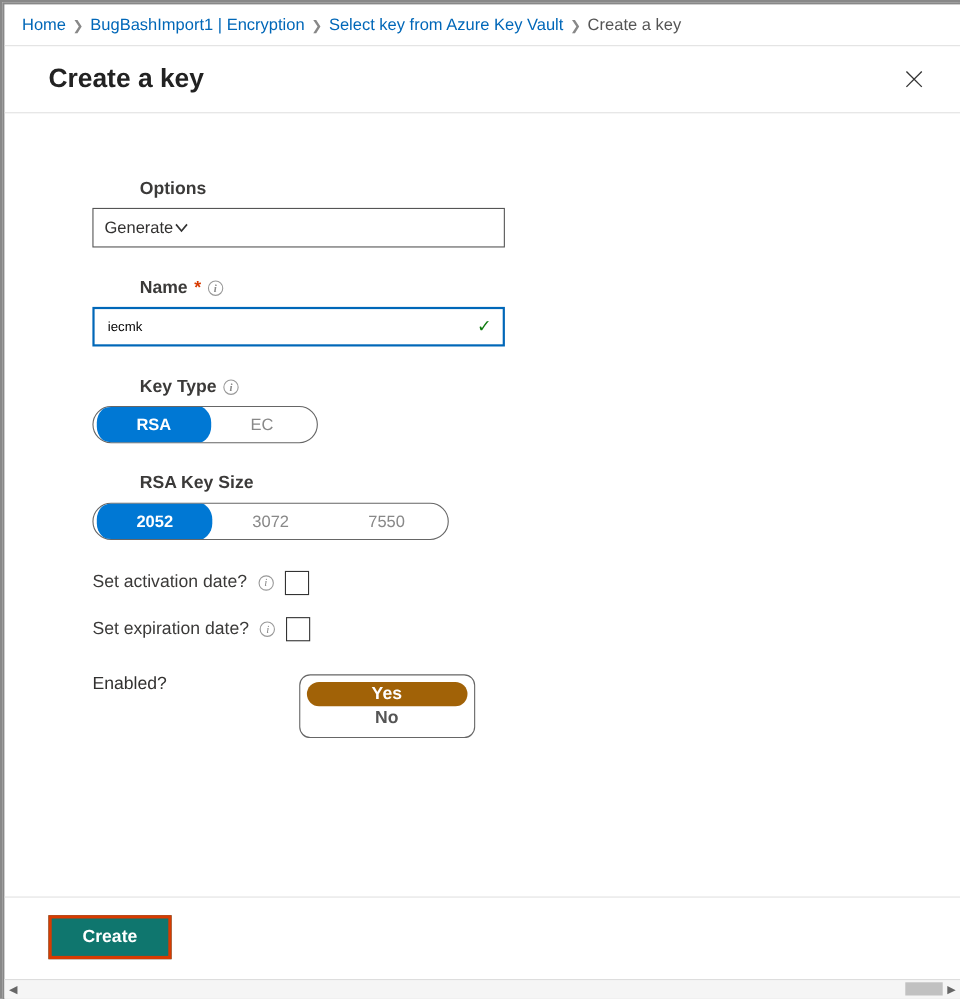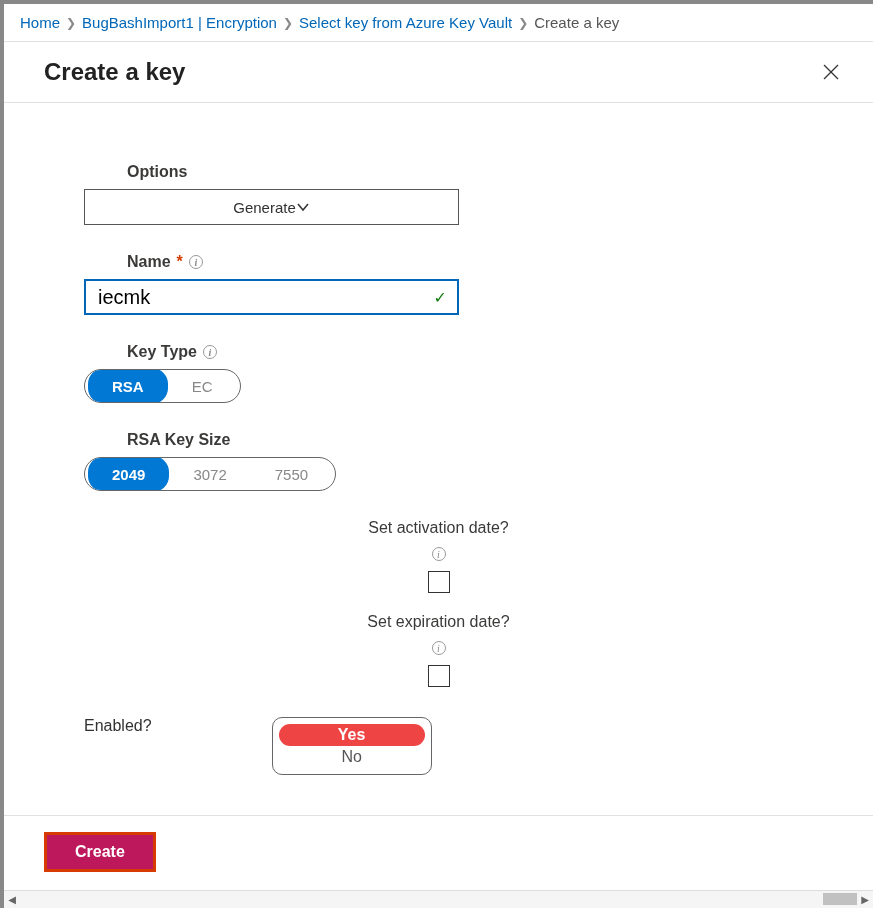--- a/index.html
+++ b/index.html
@@ -67,21 +67,21 @@
     color: #888;
     cursor: pointer;
     font-family: Georgia, serif;
   }
   .select-box {
     width: 375px;
     height: 36px;
     border: 1px solid #555;
     display: flex;
     align-items: center;
-    justify-content: center;
+    justify-content: flex-start;
     padding: 0 10px;
     font-size: 15px;
     cursor: pointer;
     background: #fff;
   }
   .chevron-down {
     width: 14px; height: 14px;
   }
   .input-box {
     width: 375px;
@@ -89,36 +89,36 @@
     border: 2px solid #0067b8;
     display: flex;
     align-items: center;
     justify-content: space-between;
     padding: 0 10px;
     font-size: 15px;
     background: #fff;
   }
   .input-box input {
     border: none; outline: none;
-    font-size: 20px;
+    font-size: 12px;
     flex: 1;
     font-family: inherit;
   }
   .check-green { color: #107c10; font-size: 16px; }
   .pill-group {
     display: inline-flex;
     border: 1px solid #666;
     border-radius: 20px;
     overflow: hidden;
     height: 34px;
     align-items: center;
     padding: 3px;
   }
   .pill-opt {
-    padding: 0 24px;
+    padding: 0 36px;
     height: 36px;
     display: flex; align-items: center; justify-content: center;
     font-size: 15px;
     color: #888;
     cursor: pointer;
     border-radius: 16px;
     text-align: center;
   }
   .pill-opt.selected {
     background: #0078d4;
@@ -126,21 +126,20 @@
     font-weight: 600;
   }
   .inline-row {
     display: flex;
     align-items: center;
     gap: 10px;
     font-size: 16px;
     font-weight: 400;
     color: #3b3a39;
     margin-bottom: 20px;
-    flex-direction: column;
   }
   .inline-row .label-text { font-weight: 400; font-size: 16px; }
   .checkbox {
     width: 22px; height: 22px;
     border: 1px solid #333;
     cursor: pointer;
     background: #fff;
   }
   .enabled-row {
     display: flex;
@@ -157,35 +156,36 @@
     align-items: center;
     width: 160px;
   }
   .enabled-opt {
     width: 100%;
     text-align: center;
     padding: 2px 0;
     border-radius: 16px;
     font-size: 16px;
     cursor: pointer;
+    font-weight: bold;
   }
   .enabled-opt.selected {
-    background: #ef4444;
+    background: #a16207;
     color: #fff;
     font-weight: 600;
   }
   .enabled-opt.unselected { color: #555; }
   .footer {
     position: absolute;
     bottom: 20px; left: 0; right: 0;
     border-top: 1px solid #e1e1e1;
     padding: 16px 40px;
   }
   .create-btn {
-    background: #be185d;
+    background: #0f766e;
     color: #fff;
     border: 3px solid #d83b01;
     outline: none;
     padding: 8px 28px;
     font-size: 16px;
     font-weight: 600;
     cursor: pointer;
   }
   .hscroll {
     position: absolute;
@@ -255,21 +255,21 @@
     </div>
     <div class="pill-group">
       <div class="pill-opt selected">RSA</div>
       <div class="pill-opt">EC</div>
     </div>
   </div>
 
   <div class="field">
     <div class="field-label">RSA Key Size</div>
     <div class="pill-group">
-      <div class="pill-opt selected">2049</div>
+      <div class="pill-opt selected">2052</div>
       <div class="pill-opt">3072</div>
       <div class="pill-opt">7550</div>
     </div>
   </div>
 
   <div class="inline-row">
     <span class="label-text">Set activation date?</span>
     <span class="info-icon">i</span>
     <div class="checkbox"></div>
   </div>

